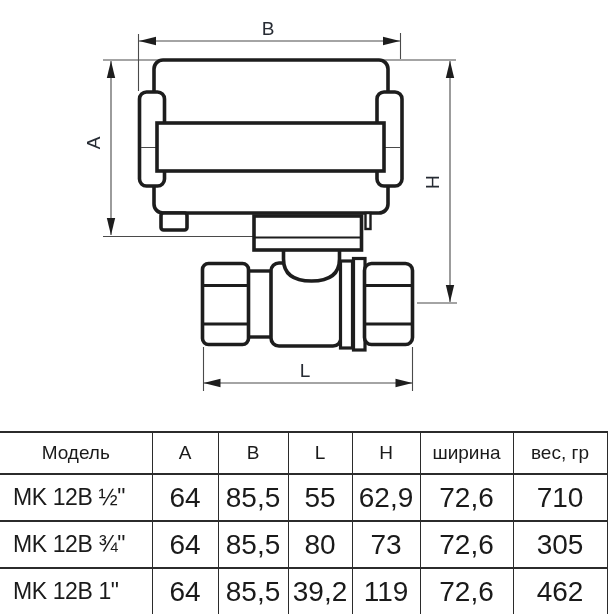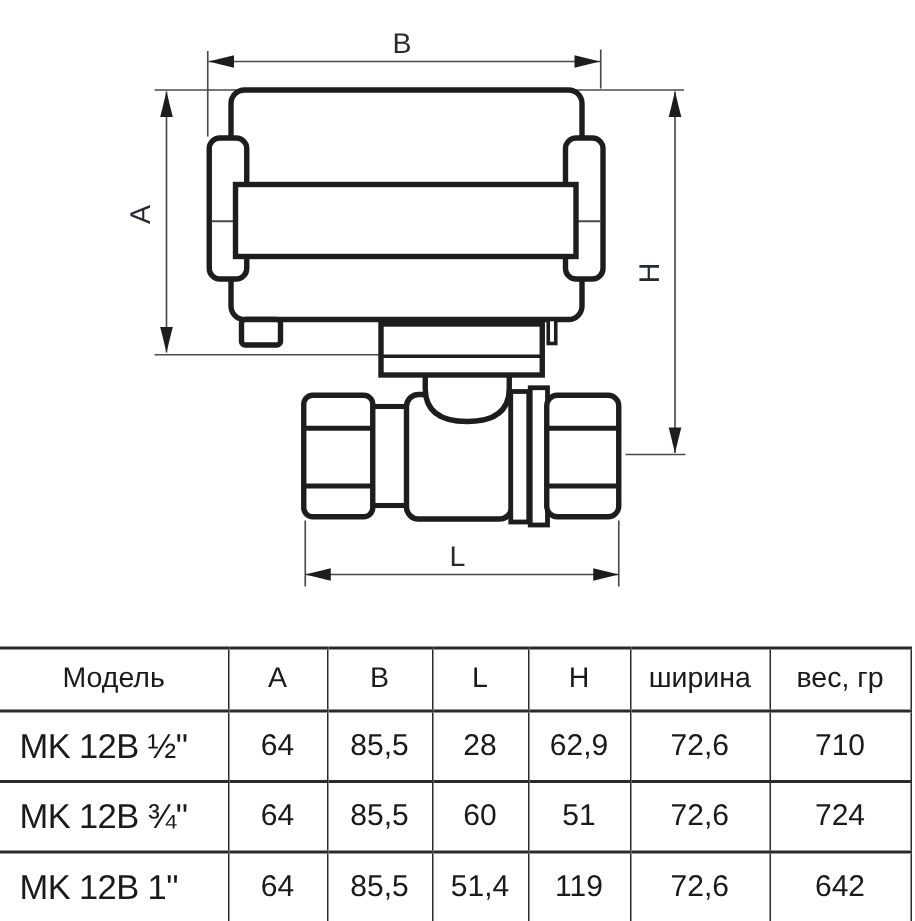--- a/index.html
+++ b/index.html
@@ -34,21 +34,21 @@
     text-align: center;
     vertical-align: middle;
     font-weight: normal;
     white-space: nowrap;
     overflow: hidden;
   }
   .dim-table th:first-child, .dim-table td:first-child { border-left: none; }
   .dim-table thead tr { height: 42px; }
   .dim-table tbody tr { height: 47px; }
   .dim-table th { font-size: 19px; }
-  .dim-table td { font-size: 20px; }
+  .dim-table td { font-size: 28px; }
   .dim-table td.model-cell {
     text-align: left;
     padding-left: 13px;
     font-size: 23px;
     letter-spacing: -0.4px;
   }
 </style>
 </head>
 <body>
 
@@ -163,37 +163,37 @@
       <th>H</th>
       <th>ширина</th>
       <th>вес, гр</th>
     </tr>
   </thead>
   <tbody>
     <tr>
       <td class="model-cell">MK 12B ½"</td>
       <td>64</td>
       <td>85,5</td>
-      <td>28</td>
+      <td>55</td>
       <td>62,9</td>
       <td>72,6</td>
       <td>710</td>
     </tr>
     <tr>
       <td class="model-cell">MK 12B ¾"</td>
       <td>64</td>
       <td>85,5</td>
-      <td>60</td>
-      <td>51</td>
+      <td>80</td>
+      <td>73</td>
       <td>72,6</td>
-      <td>724</td>
+      <td>305</td>
     </tr>
     <tr>
       <td class="model-cell">MK 12B 1"</td>
       <td>64</td>
       <td>85,5</td>
-      <td>51,4</td>
+      <td>39,2</td>
       <td>119</td>
       <td>72,6</td>
-      <td>642</td>
+      <td>462</td>
     </tr>
   </tbody>
 </table>
 
 </body></html>

